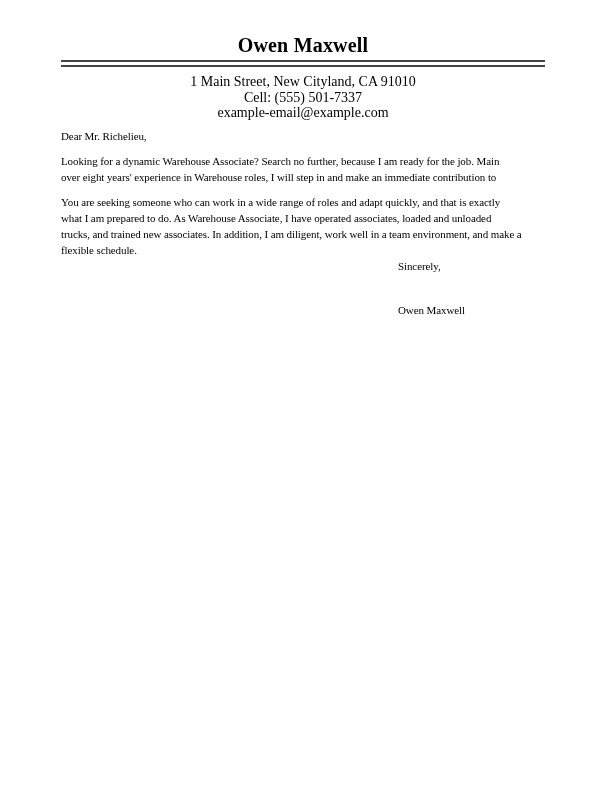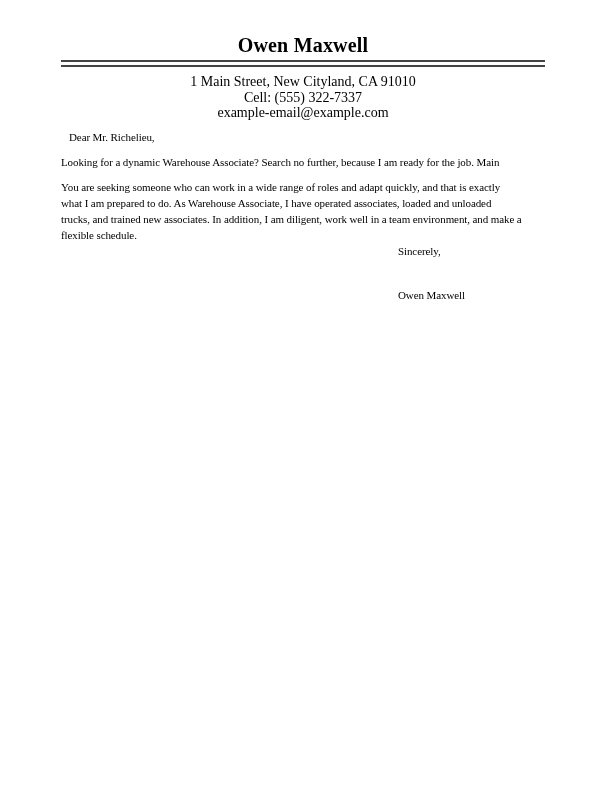--- a/index.html
+++ b/index.html
@@ -33,46 +33,47 @@
     text-align: center;
     font-size: 14px;
     line-height: 15.5px;
   }
   .letter-body {
     margin-top: 7px;
     font-size: 11px;
     line-height: 16px;
     letter-spacing: -0.1px;
   }
-  .greeting { margin: 8px; }
+  .greeting { margin: 0; }
   .para { margin: 9px 0 0 0; }
   .line { white-space: nowrap; }
   .closing { margin-top: 0; margin-left: 337px; }
   .signature { margin-top: 28px; }
 </style>
 </head>
 <body>
 
 <div class="page">
 
   <header>
     <h1 class="name">Owen Maxwell</h1>
     <div class="rule"></div>
     <div class="contact">
       <div class="contact-line">1 Main Street, New Cityland, CA 91010</div>
-      <div class="contact-line">Cell: (555) 322-7337</div>
+      <div class="contact-line">Cell: (555) 501-7337</div>
       <div class="contact-line">example-email@example.com</div>
     </div>
   </header>
 
   <main class="letter-body">
     <p class="greeting">Dear Mr. Richelieu,</p>
 
     <div class="para">
       <div class="line">Looking for a dynamic Warehouse Associate? Search no further, because I am ready for the job. Main</div>
+      <div class="line">over eight years' experience in Warehouse roles, I will step in and make an immediate contribution to</div>
     </div>
 
     <div class="para">
       <div class="line">You are seeking someone who can work in a wide range of roles and adapt quickly, and that is exactly</div>
       <div class="line">what I am prepared to do. As Warehouse Associate, I have operated associates, loaded and unloaded</div>
       <div class="line">trucks, and trained new associates. In addition, I am diligent, work well in a team environment, and make a</div>
       <div class="line">flexible schedule.</div>
     </div>
 
 

